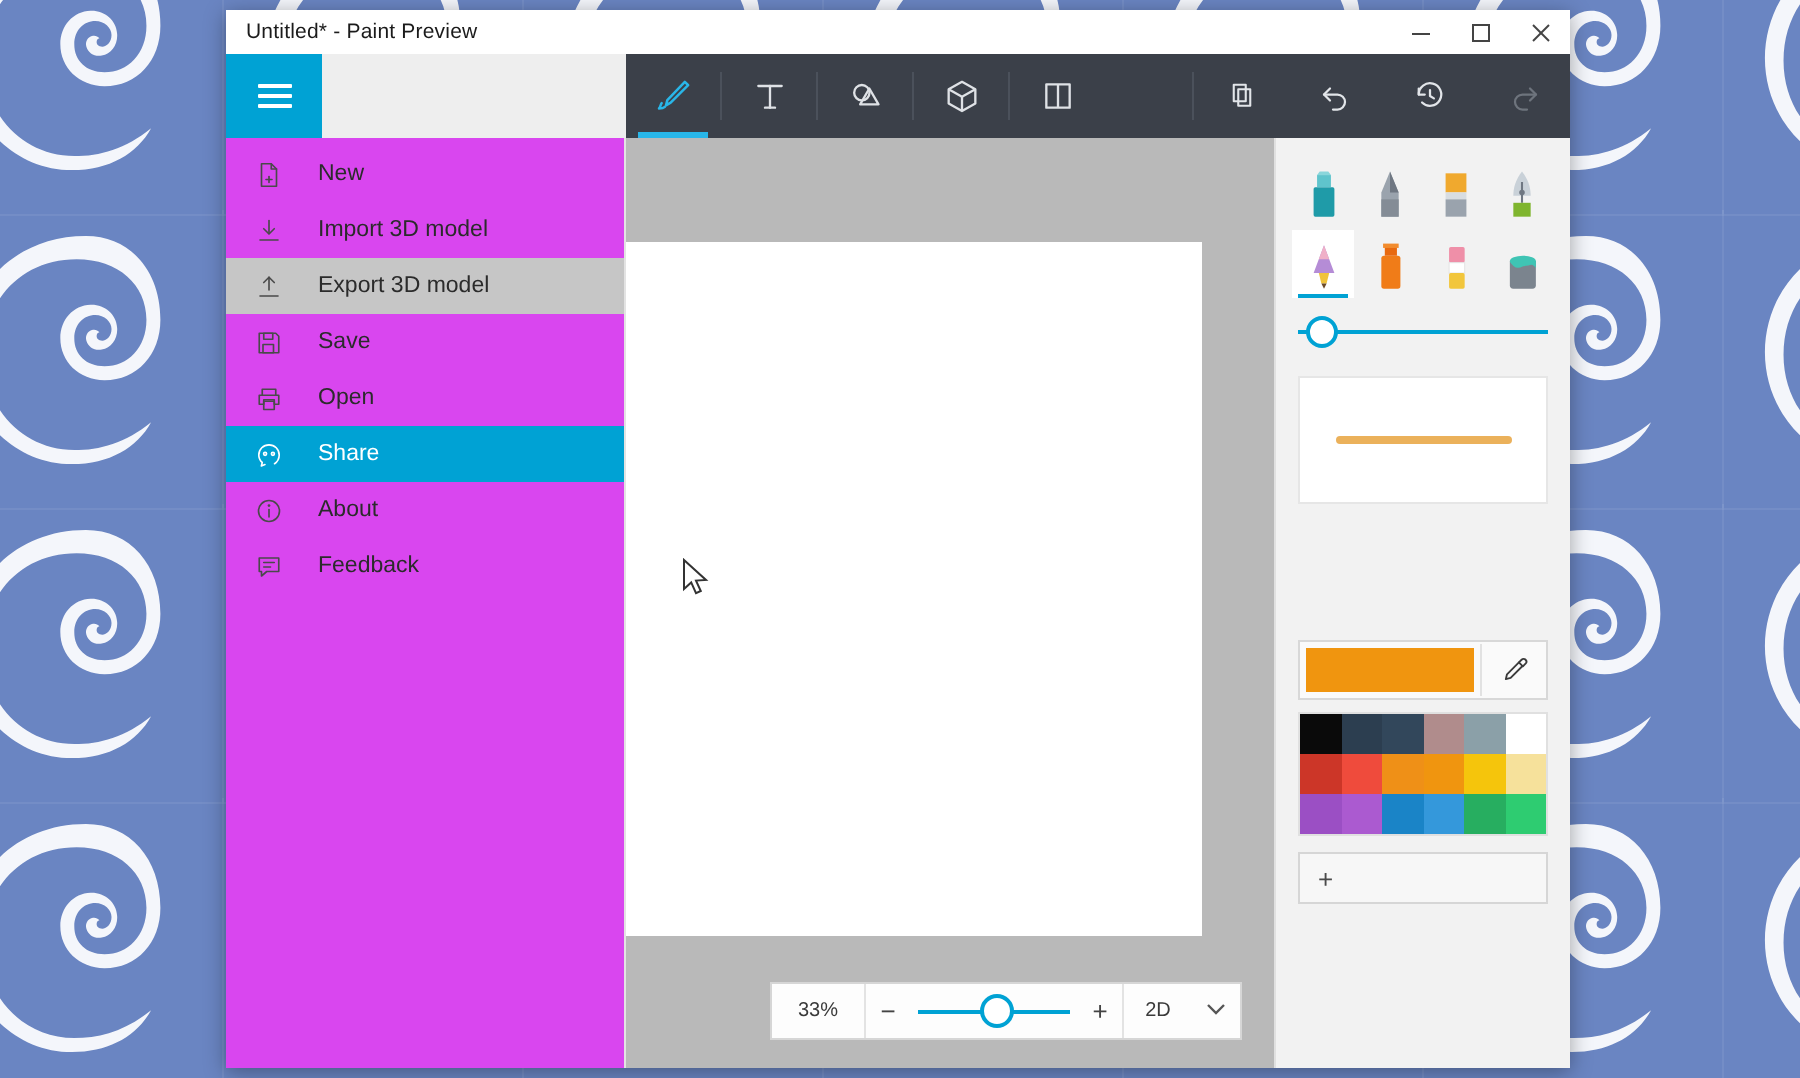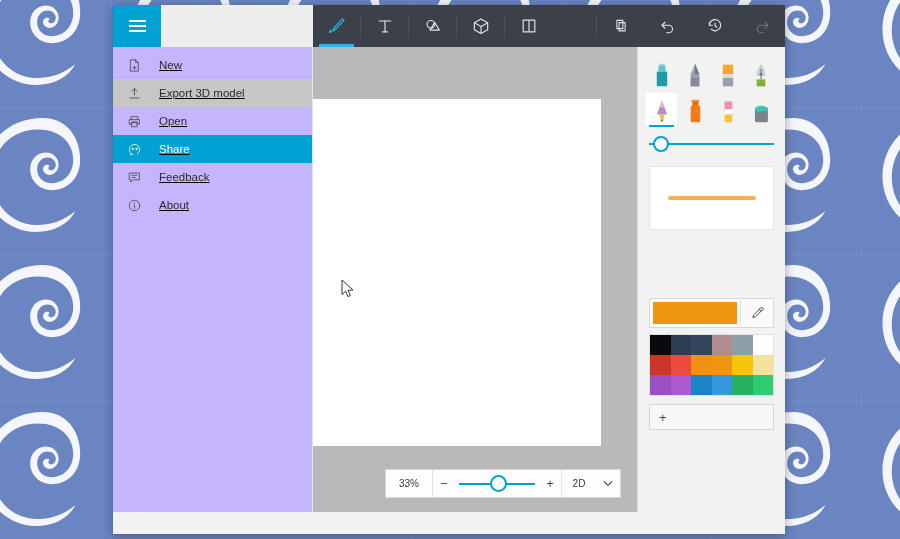--- a/index.html
+++ b/index.html
@@ -108,26 +108,25 @@
   
   #body-area {
     position: relative;
     height: 465px;
     display: flex;
   }
 
   
   #menu-flyout {
     width: 199px;
-    background: #c4b5fd;
+    background: #d946ef;
     border-right: 1px solid #e3e3e3;
     padding-top: 4px;
     position: relative;
     z-index: 5;
-    text-decoration: underline;
   }
   .menu-item {
     height: 28px;
     display: flex; align-items: center;
     padding-left: 14px;
     font-size: 11.5px; color: #2b2b2b;
   }
   .menu-item .mi-icon {
     width: 26px; flex: 0 0 26px;
     display: flex; align-items: center; justify-content: flex-start;
@@ -657,20 +656,41 @@
                C67 46.4 65.8 46 64.6 46.4 C62.6 47 61.6 49 62.2 51
                C63 53.8 65.8 55.4 68.8 54.8 C73 54 75.8 50 75.4 45.4
                C75 39.6 70 35.4 64 35.6 C56.6 35.8 51 42 51 50
                C51 60 59 68 70 68 C84 68 94 57 94 42 C94 21 81 6 62 6 Z" fill="#ffffff" fill-opacity="0.93"></path>
     </svg>
     </div>
   </div>
 
 <div id="app-window">
 
+  <div id="title-bar">
+    <div id="window-title">Untitled* - Paint Preview</div>
+    <div id="window-controls">
+      <div class="win-ctl">
+        <svg width="11" height="11" viewBox="0 0 11 11">
+            <line x1="1" y1="6" x2="10" y2="6" stroke="currentColor" stroke-width="1"></line>
+          </svg>
+      </div>
+      <div class="win-ctl">
+        <svg width="11" height="11" viewBox="0 0 11 11">
+            <rect x="1.5" y="1.5" width="8" height="8" fill="none" stroke="currentColor" stroke-width="1"></rect>
+          </svg>
+      </div>
+      <div class="win-ctl">
+        <svg width="11" height="11" viewBox="0 0 11 11">
+            <line x1="1.5" y1="1.5" x2="9.5" y2="9.5" stroke="currentColor" stroke-width="1"></line>
+            <line x1="9.5" y1="1.5" x2="1.5" y2="9.5" stroke="currentColor" stroke-width="1"></line>
+          </svg>
+      </div>
+    </div>
+  </div>
 
   <div id="toolbar-row">
     <div id="menu-button">
       <div class="bars">
           <i></i>
           <i></i>
           <i></i>
         </div>
     </div>
     <div id="toolbar-left-gap"></div>
@@ -751,29 +771,49 @@
           <span class="mi-icon">
             <svg width="15" height="15" viewBox="0 0 20 20" fill="none" stroke="currentColor" stroke-width="1.1" stroke-linejoin="round" stroke-linecap="round">
               <path d="M5 2.5 h6.5 L15 6 v11.5 h-10 Z"></path>
               <path d="M11.5 2.5 v3.5 h3.5"></path>
               <line x1="8" y1="13" x2="12" y2="13"></line>
               <line x1="10" y1="11" x2="10" y2="15"></line>
             </svg>
           </span>
           <span class="mi-label">New</span>
         </div>
+        <div class="menu-item">
+          <span class="mi-icon">
+            <svg width="15" height="15" viewBox="0 0 20 20" fill="none" stroke="currentColor" stroke-width="1.1" stroke-linejoin="round" stroke-linecap="round">
+              <line x1="10" y1="3" x2="10" y2="11.5"></line>
+              <path d="M6.5 8.5 L10 12 L13.5 8.5"></path>
+              <line x1="4" y1="16" x2="16" y2="16"></line>
+            </svg>
+          </span>
+          <span class="mi-label">Import 3D model</span>
+        </div>
         <div class="menu-item hover">
           <span class="mi-icon">
             <svg width="15" height="15" viewBox="0 0 20 20" fill="none" stroke="currentColor" stroke-width="1.1" stroke-linejoin="round" stroke-linecap="round">
               <line x1="10" y1="12" x2="10" y2="3.5"></line>
               <path d="M6.5 7 L10 3.5 L13.5 7"></path>
               <line x1="4" y1="16" x2="16" y2="16"></line>
             </svg>
           </span>
           <span class="mi-label">Export 3D model</span>
+        </div>
+        <div class="menu-item">
+          <span class="mi-icon">
+            <svg width="15" height="15" viewBox="0 0 20 20" fill="none" stroke="currentColor" stroke-width="1.1" stroke-linejoin="round" stroke-linecap="round">
+              <path d="M3.5 3.5 h11 l2 2 v11 h-13 Z"></path>
+              <rect x="6.5" y="3.5" width="6" height="4"></rect>
+              <rect x="6" y="11" width="7" height="5.5"></rect>
+            </svg>
+          </span>
+          <span class="mi-label">Save</span>
         </div>
         <div class="menu-item">
           <span class="mi-icon">
             <svg width="15" height="15" viewBox="0 0 20 20" fill="none" stroke="currentColor" stroke-width="1.1" stroke-linejoin="round" stroke-linecap="round">
               <path d="M5.5 7.5 v-4 h9 v4"></path>
               <path d="M3.5 7.5 h13 v6 h-3 v-3 h-7 v3 h-3 Z"></path>
               <rect x="6.5" y="11.5" width="7" height="5.5"></rect>
             </svg>
           </span>
           <span class="mi-label">Open</span>
@@ -785,36 +825,36 @@
               <path d="M10 3.2 c3.8 0 6.8 3 6.8 6.8 c0 2.4 -1.2 4.5 -3.1 5.8"></path>
               <circle cx="7.4" cy="9.2" r="1"></circle>
               <circle cx="12.6" cy="9.2" r="1"></circle>
             </svg>
           </span>
           <span class="mi-label">Share</span>
         </div>
         <div class="menu-item">
           <span class="mi-icon">
             <svg width="15" height="15" viewBox="0 0 20 20" fill="none" stroke="currentColor" stroke-width="1.1" stroke-linejoin="round" stroke-linecap="round">
+              <circle cx="10" cy="10" r="7"></circle>
+              <line x1="10" y1="9" x2="10" y2="14"></line>
+              <circle cx="10" cy="6.4" r="0.9" fill="currentColor" stroke="none"></circle>
+            </svg>
+          </span>
+          <span class="mi-label">About</span>
+        </div>
+        <div class="menu-item">
+          <span class="mi-icon">
+            <svg width="15" height="15" viewBox="0 0 20 20" fill="none" stroke="currentColor" stroke-width="1.1" stroke-linejoin="round" stroke-linecap="round">
               <path d="M3.5 4 h13 v9 h-8 l-3.5 3 v-3 h-1.5 Z"></path>
               <line x1="6.5" y1="7" x2="13.5" y2="7"></line>
               <line x1="6.5" y1="10" x2="11" y2="10"></line>
             </svg>
           </span>
           <span class="mi-label">Feedback</span>
-        </div>
-        <div class="menu-item">
-          <span class="mi-icon">
-            <svg width="15" height="15" viewBox="0 0 20 20" fill="none" stroke="currentColor" stroke-width="1.1" stroke-linejoin="round" stroke-linecap="round">
-              <circle cx="10" cy="10" r="7"></circle>
-              <line x1="10" y1="9" x2="10" y2="14"></line>
-              <circle cx="10" cy="6.4" r="0.9" fill="currentColor" stroke="none"></circle>
-            </svg>
-          </span>
-          <span class="mi-label">About</span>
         </div>
       </div>
 
     <div id="canvas-region">
       <div id="canvas-sheet"></div>
 
       <div id="zoom-bar">
         <div id="zoom-percent">33%</div>
         <div class="zb-sep"></div>
         <div class="zb-btn">−</div>

